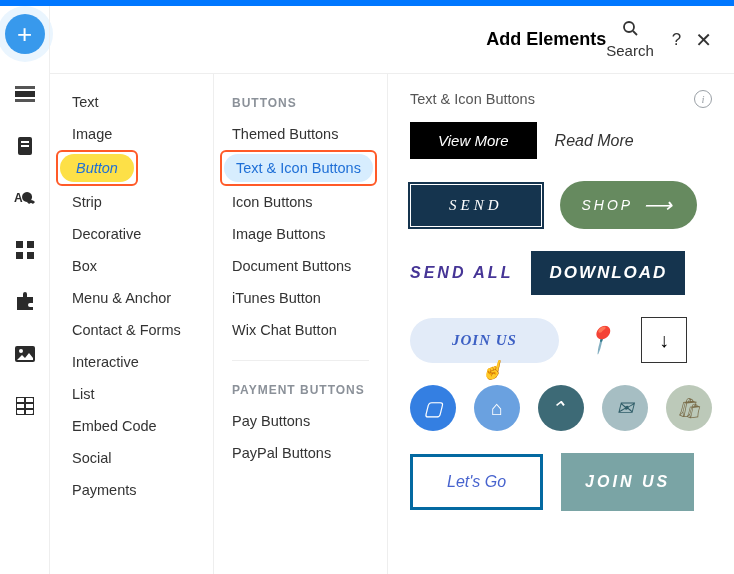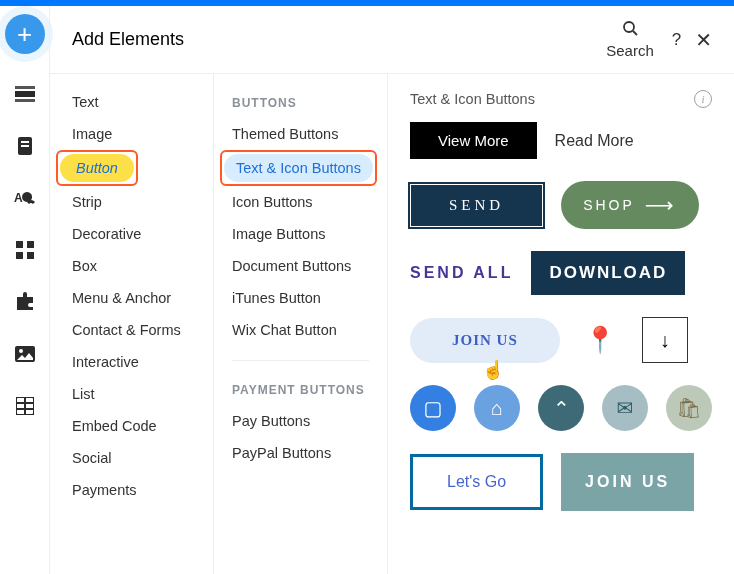--- a/index.html
+++ b/index.html
@@ -5,37 +5,37 @@
   * { box-sizing: border-box; margin: 0; padding: 0; }
   body { font-family: -apple-system, BlinkMacSystemFont, "Segoe UI", Helvetica, Arial, sans-serif; background: #fff; width: 734px; height: 574px; overflow: hidden; }
   .topbar { height: 6px; background: #0077ff; }
   .shell { display: flex; height: 568px; }
   .rail { width: 60px; padding-top: 8px; display: flex; flex-direction: column; align-items: center; gap: 28px; }
   .rail-btn { width: 40px; height: 40px; border-radius: 50%; display: flex; align-items: center; justify-content: center; cursor: pointer; }
   .rail-add { background: #3899ec; color: #fff; font-size: 26px; font-weight: 300; box-shadow: 0 0 0 8px #eaf5fe; }
   .rail-icon { color: #2b2b2b; font-size: 18px; width: 24px; height: 24px; display:flex; align-items:center; justify-content:center; }
   .panel { flex: 1; border-left: 1px solid #eee; display: flex; flex-direction: column; }
   .panel-head { display: flex; align-items: center; padding: 14px 22px 14px 22px; border-bottom: 1px solid #eee; }
-  .panel-title { font-size: 18px; font-weight: 400; flex:1; }
+  .panel-title { font-size: 18px; font-weight: 700; flex:1;text-align:right; }
   .search { display: flex; align-items: center; gap: 6px; font-size: 15px; color: #333; cursor:pointer; margin-right: 18px; flex-direction: column; }
   .help { font-size: 17px; color: #333; margin-right: 14px; cursor:pointer; }
   .close { font-size: 20px; color: #333; cursor:pointer; font-weight:300; }
   .panel-body { flex:1; display: flex; }
   .col1 { width: 164px; border-right: 1px solid #eee; padding: 12px 0; }
   .col2 { width: 174px; border-right: 1px solid #eee; padding: 14px 0; }
   .cat { padding: 8px 22px; font-size: 14.5px; color: #333; cursor:pointer; }
   .cat.sel { background: #fde047; color: #1e6fd6; border-radius: 18px; display:inline-block; margin-left:10px; padding: 6px 16px; font-style: italic; }
   .section-label { padding: 8px 18px; font-size: 12px; font-weight: 600; letter-spacing: 1px; color: #8b9199; }
   .sub { padding: 8px 18px; font-size: 14.5px; color: #333; cursor:pointer; }
   .sub.sel { color: #1e6fd6; background: #d7edfe; border-radius: 18px; display:inline-block; margin-left:10px; padding: 6px 12px; }
   .col2 hr { border:none; border-top:1px solid #eee; margin: 14px 18px; }
   .preview { flex:1; padding: 16px 22px; overflow:hidden; }
   .preview-head { display:flex; align-items:center; font-size: 14.5px; color: #555; margin-bottom: 14px; }
   .info-icon { margin-left:auto; width:18px; height:18px; border:1.5px solid #9aa0a6; border-radius:50%; display:flex; align-items:center; justify-content:center; font-size:11px; color:#9aa0a6; font-style:italic; font-family: Georgia, serif; cursor:pointer;}
-  .row { display:flex; gap: 18px; align-items:center; margin-bottom: 22px; }
+  .row { display:flex; gap: 18px; align-items:center; margin-bottom: 22px; font-style: italic; }
   .sample { cursor: grab; }
   .btn-dark { background:#000; color:#fff; padding: 10px 28px; font-size:15px; }
   .btn-plain { color:#333; font-size:16px; }
   .btn-navy { background:#15344e; color:#fff; padding: 12px 38px; font-size:15px; letter-spacing: 4px; border:1px solid #fff; outline: 2px solid #15344e; font-family: Georgia, serif; }
   .btn-green { background:#668a5f; color:#fff; padding: 12px 22px; font-size:14px; letter-spacing: 3px; border-radius: 26px; display:flex; align-items:center; gap:10px;}
   .arrow-long::after { content:"⟶"; font-size:20px; }
   .btn-viewall { color:#463596; font-size:16px; font-weight:700; letter-spacing: 3px; }
   .btn-download { background:#15344e; color:#fff; padding: 12px 18px; font-size:17px; font-weight:700; letter-spacing: 2px; }
   .btn-joinus { background:#e2ebf8; color:#3d60c4; padding: 14px 42px; font-size:15px; font-weight:600; letter-spacing:1px; border-radius: 26px; font-family: Georgia, serif; }
   .cursor { position:relative; }

